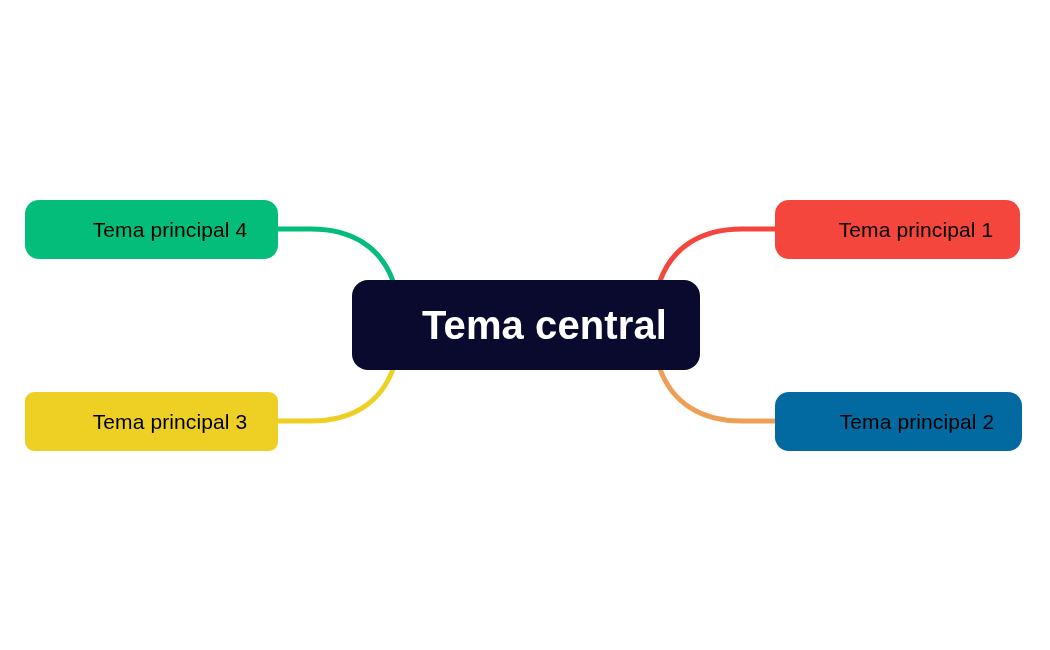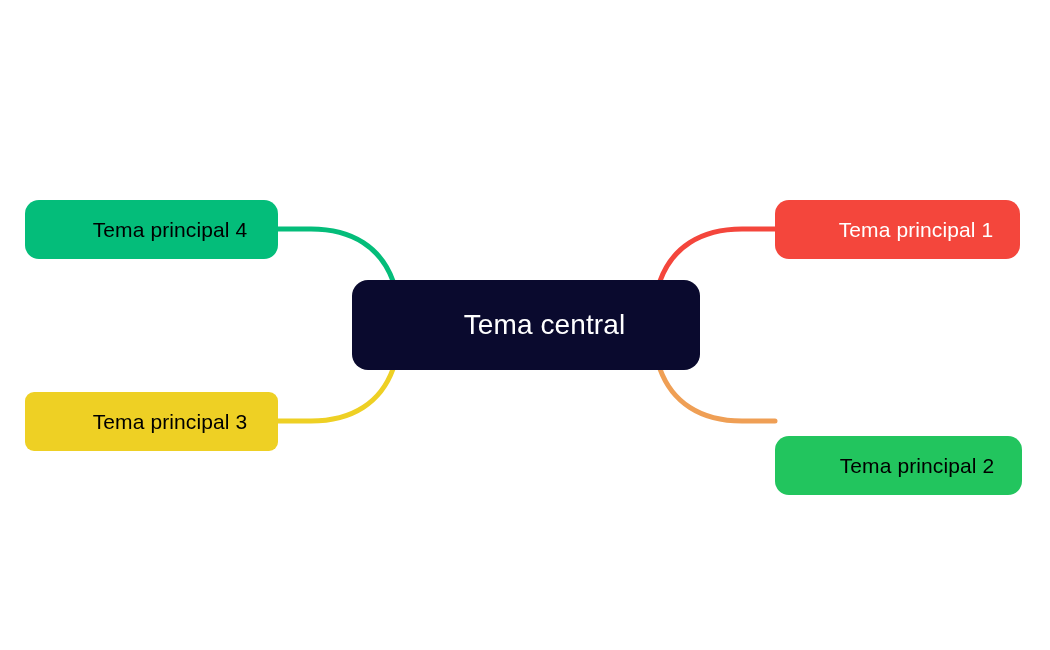--- a/index.html
+++ b/index.html
@@ -44,22 +44,22 @@
   
   #node-central {
     left: 352px;
     top: 280px;
     width: 348px;
     height: 90px;
     border-radius: 16px;
     z-index: 3;
   }
   #node-central .node-label {
-    font-size: 28px;
-    font-weight: 400;
+    font-size: 40px;
+    font-weight: 700;
   }
   
   .branch {
     width: 245px;
     height: 59px;
     z-index: 3;
   }
   .branch .node-label {
     font-size: 21px;
     font-weight: 500;
@@ -78,25 +78,25 @@
     <path fill="none" stroke-linecap="round" d="M 278 229 L 311 229 C 353 229 381 248 393 281" stroke="#04bd7a" stroke-width="5"></path>
     <path fill="none" stroke-linecap="round" d="M 775 229 L 742 229 C 700 229 672 248 660 281" stroke="#f4463c" stroke-width="5"></path>
     <path fill="none" stroke-linecap="round" d="M 278 421 L 311 421 C 353 421 381 402 393 369" stroke="#eed024" stroke-width="5"></path>
     <path fill="none" stroke-linecap="round" d="M 775 421 L 742 421 C 700 421 672 402 660 369" stroke="#ef9f55" stroke-width="5"></path>
   </svg>
 
   <div class="node" id="node-central" style="background: rgb(10, 10, 46); color: rgb(255, 255, 255);">
     <span class="node-label">Tema central</span>
   </div>
 
-  <div class="node branch" id="node-topic-1" style="background: rgb(244, 70, 60); color: #ffffff;">
+  <div class="node branch" id="node-topic-1" style="background: rgb(244, 70, 60); color: #000000;">
     <span class="node-label">Tema principal 1</span>
   </div>
 
-  <div class="node branch" id="node-topic-2" style="background: #22c55e; color: rgb(0, 0, 0); margin-top: 44px;">
+  <div class="node branch" id="node-topic-2" style="background: #0369a1; color: rgb(0, 0, 0);">
     <span class="node-label">Tema principal 2</span>
   </div>
 
   <div class="node branch" id="node-topic-3" style="background: rgb(238, 208, 36); color: rgb(0, 0, 0);">
     <span class="node-label">Tema principal 3</span>
   </div>
 
   <div class="node branch" id="node-topic-4" style="background: rgb(4, 189, 122); color: rgb(0, 0, 0);">
     <span class="node-label">Tema principal 4</span>
   </div>

